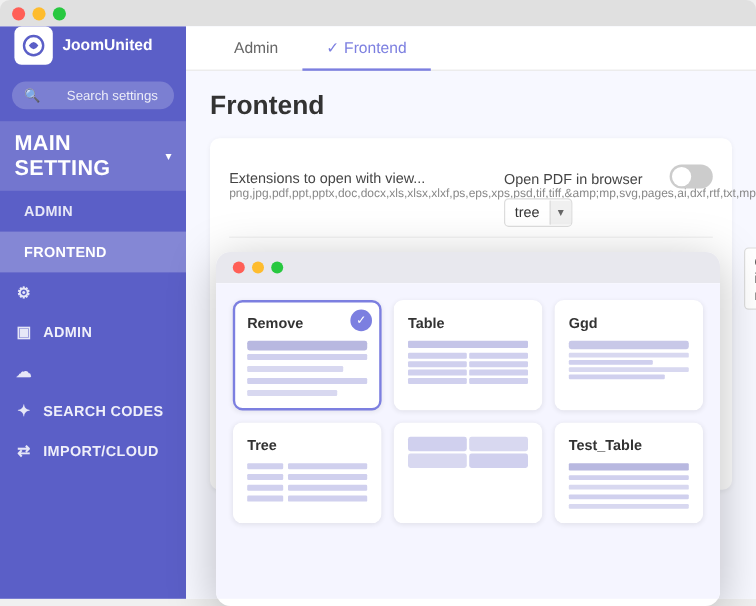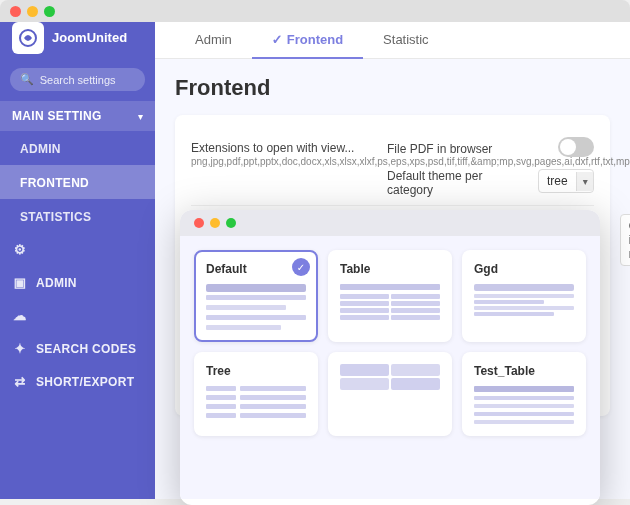--- a/index.html
+++ b/index.html
@@ -75,21 +75,21 @@
 
     .sidebar-section {
       background: rgba(255,255,255,0.15);
       padding: 8px 12px;
       display: flex;
       align-items: center;
       justify-content: space-between;
       cursor: pointer;
     }
     .sidebar-section-label {
-      font-size: 12px;
+      font-size: 18px;
       font-weight: 700;
       color: white;
       letter-spacing: 0.3px;
     }
     .chevron {
       font-size: 10px;
       color: white;
     }
 
     .sidebar-item {
@@ -149,21 +149,21 @@
       padding: 10px 20px;
       font-size: 13px;
       color: #666;
       cursor: pointer;
       border-bottom: 2px solid transparent;
       margin-bottom: -1px;
     }
     .tab.active {
       color: #7c7fe0;
       border-bottom-color: #7c7fe0;
-      font-weight: 700;
+      font-weight: 400;
     }
     .tab-check {
       color: #7c7fe0;
       margin-right: 4px;
     }
 
     
     .page-content {
       padding: 16px 20px;
       overflow-y: auto;
@@ -430,89 +430,82 @@
         <svg width="20" height="20" viewBox="0 0 20 20">
           <circle cx="10" cy="10" r="8" fill="none" stroke="#5b5fc7" stroke-width="2"></circle>
           <path d="M6 10 Q10 4 14 10 Q10 16 6 10Z" fill="#5b5fc7"></path>
         </svg>
       </div>
       <span class="logo-text">JoomUnited</span>
     </div>
 
     <div class="sidebar-search">
       <span class="search-icon-small">🔍</span>
-      <span style="font-size:11px;color:rgba(255,255,255,0.85);">Search settings</span>
+      <span style="font-size:11px;color:rgba(255,255,255,0.85);margin-left:16px;">Search settings</span>
     </div>
 
     <div class="sidebar-section">
       <span class="sidebar-section-label">MAIN SETTING</span>
       <span class="chevron">▾</span>
     </div>
 
     <div class="sidebar-item">
       <span>ADMIN</span>
     </div>
     <div class="sidebar-item active">
       <span>FRONTEND</span>
     </div>
-    <div class="sidebar-item">
-      <span>STATISTICS</span>
-    </div>
 
     <div class="sidebar-nav-item">
       <span class="nav-icon">⚙</span>
     </div>
     <div class="sidebar-nav-item">
       <span class="nav-icon">▣</span>
       <span>ADMIN</span>
     </div>
     <div class="sidebar-nav-item">
       <span class="nav-icon">☁</span>
     </div>
     <div class="sidebar-nav-item">
       <span class="nav-icon">✦</span>
       <span>SEARCH CODES</span>
     </div>
     <div class="sidebar-nav-item">
       <span class="nav-icon">⇄</span>
-      <span>SHORT/EXPORT</span>
+      <span>IMPORT/CLOUD</span>
     </div>
   </div>
 
   <div class="main-content">
 
     <div class="tabs">
       <div class="tab">
         <span>Admin</span>
       </div>
       <div class="tab active">
         <span class="tab-check">✓</span><span>Frontend</span>
-      </div>
-      <div class="tab">
-        <span>Statistic</span>
       </div>
     </div>
 
     <div class="page-content">
       <h1 class="page-title">Frontend</h1>
 
       <div class="settings-card">
 
         <div class="setting-row">
           <div>
             <div class="setting-label">Extensions to open with view...</div>
             <div class="extensions-text">png,jpg,pdf,ppt,pptx,doc,docx,xls,xlsx,xlxf,ps,eps,xps,psd,tif,tiff,&amp;amp;mp,svg,pages,ai,dxf,rtf,txt,mp3,mp4</div>
           </div>
           <div style="min-width:160px;">
             <div style="display:flex;align-items:center;justify-content:space-between;gap:8px;">
-              <span class="setting-label">File PDF in browser</span>
+              <span class="setting-label">Open PDF in browser</span>
               <div class="toggle"></div>
             </div>
             <div style="display:flex;align-items:center;justify-content:space-between;gap:8px;margin-top:8px;">
-              <span class="setting-label">Default theme per category</span>
               <div class="select-control">
                 <span class="select-value">tree</span>
                 <span class="select-arrow">▾</span>
               </div>
             </div>
           </div>
         </div>
 
         <div class="setting-row">
           <div style="display:flex;align-items:center;gap:60px;flex:1;">
@@ -574,21 +567,21 @@
   <div class="popup-titlebar">
     <div class="popup-dot popup-dot-1"></div>
     <div class="popup-dot popup-dot-2"></div>
     <div class="popup-dot popup-dot-3"></div>
   </div>
   <div class="popup-content">
     <div class="theme-grid">
 
       <div class="theme-card selected">
         <div class="theme-check">✓</div>
-        <div class="theme-card-name">Default</div>
+        <div class="theme-card-name">Remove</div>
         <div class="preview-default">
           <div class="preview-default-header"></div>
           <div style="height:5px;background:#d0d0ee;border-radius:1px;margin-bottom:2px;"></div>
           <div style="height:5px;background:#d8d8f0;border-radius:1px;margin-bottom:2px;width:80%;"></div>
           <div style="height:5px;background:#d0d0ee;border-radius:1px;margin-bottom:2px;"></div>
           <div style="height:5px;background:#d8d8f0;border-radius:1px;width:75%;"></div>
         </div>
       </div>
 
       <div class="theme-card">

